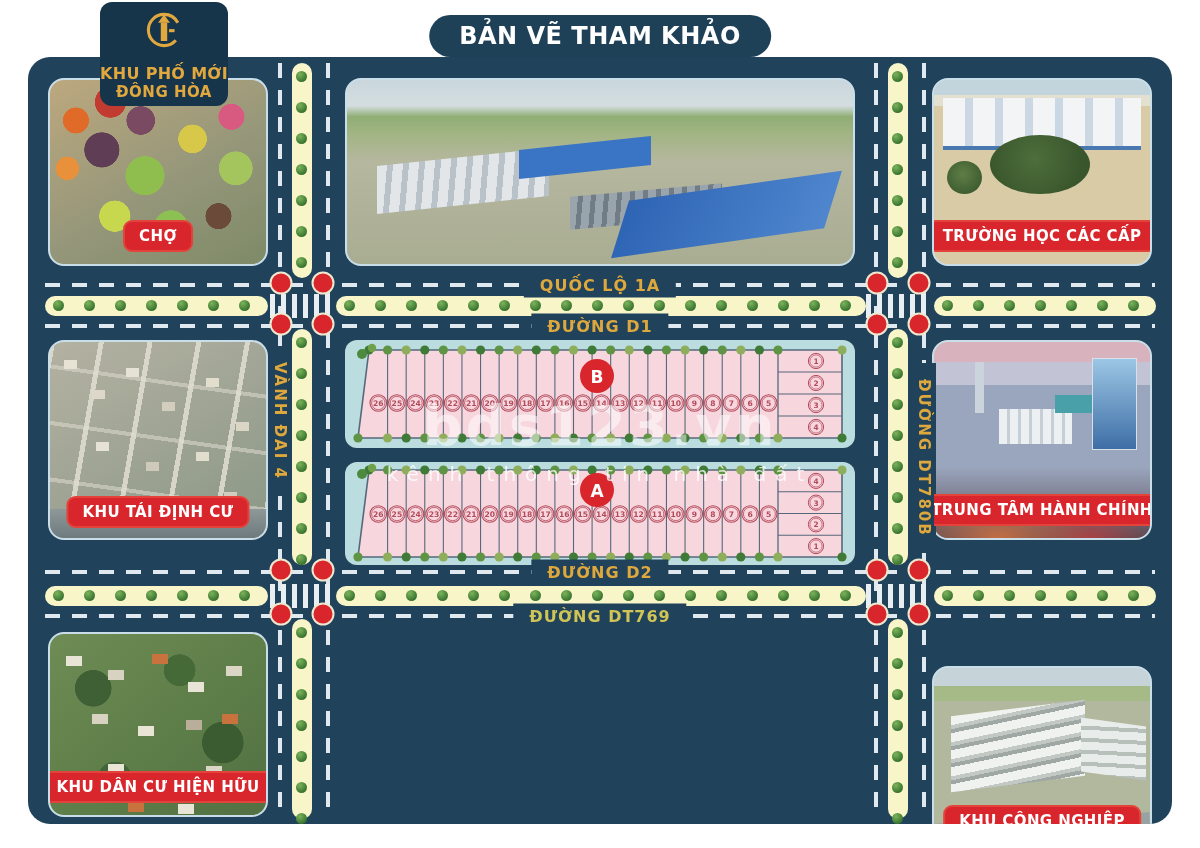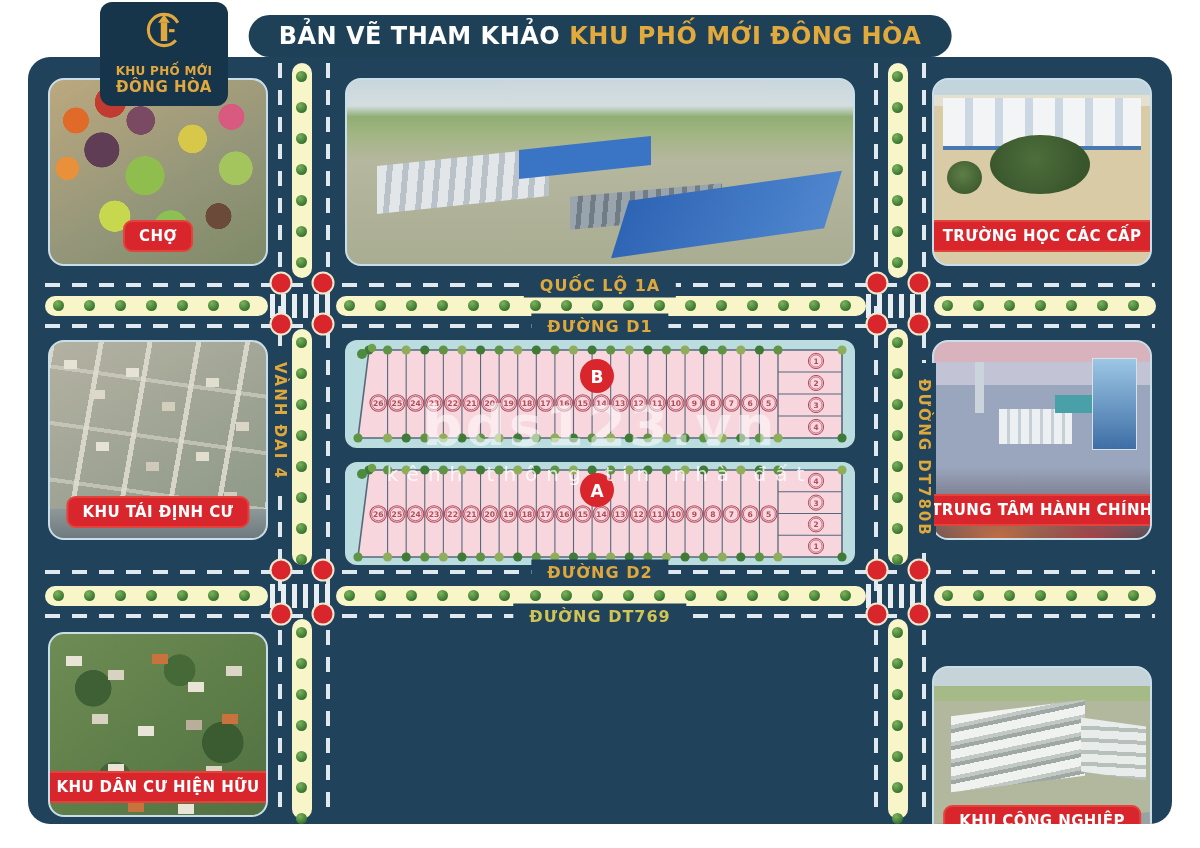--- a/index.html
+++ b/index.html
@@ -9,21 +9,21 @@
   
   .title-pill{position:absolute;left:50%;top:15px;transform:translateX(-50%);
     background:#1F4158;border-radius:22px;height:42px;display:flex;align-items:center;
     padding:0 30px;white-space:nowrap;z-index:9;}
   .title-pill .t-prefix{color:#ffffff;font-size:24px;font-weight:bold;letter-spacing:.5px;}
   .title-pill .t-hl{color:#E2A93C;font-size:24px;font-weight:bold;margin-left:9px;letter-spacing:.5px;}
 
   .logo-badge{position:absolute;left:100px;top:2px;width:128px;height:104px;background:#16354B;
     border-radius:12px;z-index:10;display:flex;flex-direction:column;align-items:center;justify-content:flex-start;
     padding-top:6px;box-sizing:border-box;}
-  .logo-badge .l1{color:#E0A83E;font-size:12px;font-weight:bold;margin-top:12px;letter-spacing:.3px;}
+  .logo-badge .l1{color:#E0A83E;font-size:16px;font-weight:bold;margin-top:12px;letter-spacing:.3px;}
   .logo-badge .l2{color:#E0A83E;font-size:15px;font-weight:bold;letter-spacing:.5px;}
 
   
   .map{position:absolute;left:28px;top:57px;width:1144px;height:767px;background:#20425A;border-radius:22px;overflow:hidden;}
 
   
   .photo{position:absolute;border-radius:16px;border:2px solid #C9DEE8;overflow:hidden;box-sizing:border-box;}
   .loc-badge{position:absolute;left:50%;bottom:12px;transform:translateX(-50%);
     background:#D8262C;color:#fff;font-weight:bold;font-size:15px;padding:5px 14px;border-radius:9px;
     white-space:nowrap;border:2px solid #E4433C;letter-spacing:.4px;z-index:4;}
@@ -143,21 +143,20 @@
   .wm-brand{font-size:56px;font-weight:bold;color:rgba(255,255,255,.5);letter-spacing:3px;line-height:1;}
   .wm-tag{margin-top:8px;font-size:20px;color:rgba(255,255,255,.78);letter-spacing:9px;}
 </style>
 </head>
 <body>
 
 <div class="page">
 
   <div class="title-pill">
     <span class="t-prefix">BẢN VẼ THAM KHẢO</span>
-    <span class="t-hl">KHU PHỐ MỚI ĐÔNG HÒA</span>
   </div>
 
   <div class="logo-badge">
     <svg width="44" height="44" viewBox="0 0 48 48">
       <circle cx="24" cy="24" r="17" fill="none" stroke="#E0A83E" stroke-width="3.4" stroke-dasharray="86 21" stroke-dashoffset="-12"></circle>
       <rect x="20.5" y="16" width="7" height="20" fill="#E0A83E"></rect>
       <path d="M24 7 L30.5 16 L17.5 16 Z" fill="#E0A83E"></path>
       <rect x="29.5" y="23" width="6" height="3.4" fill="#E0A83E"></rect>
     </svg>
     <div class="l1">KHU PHỐ MỚI</div>

